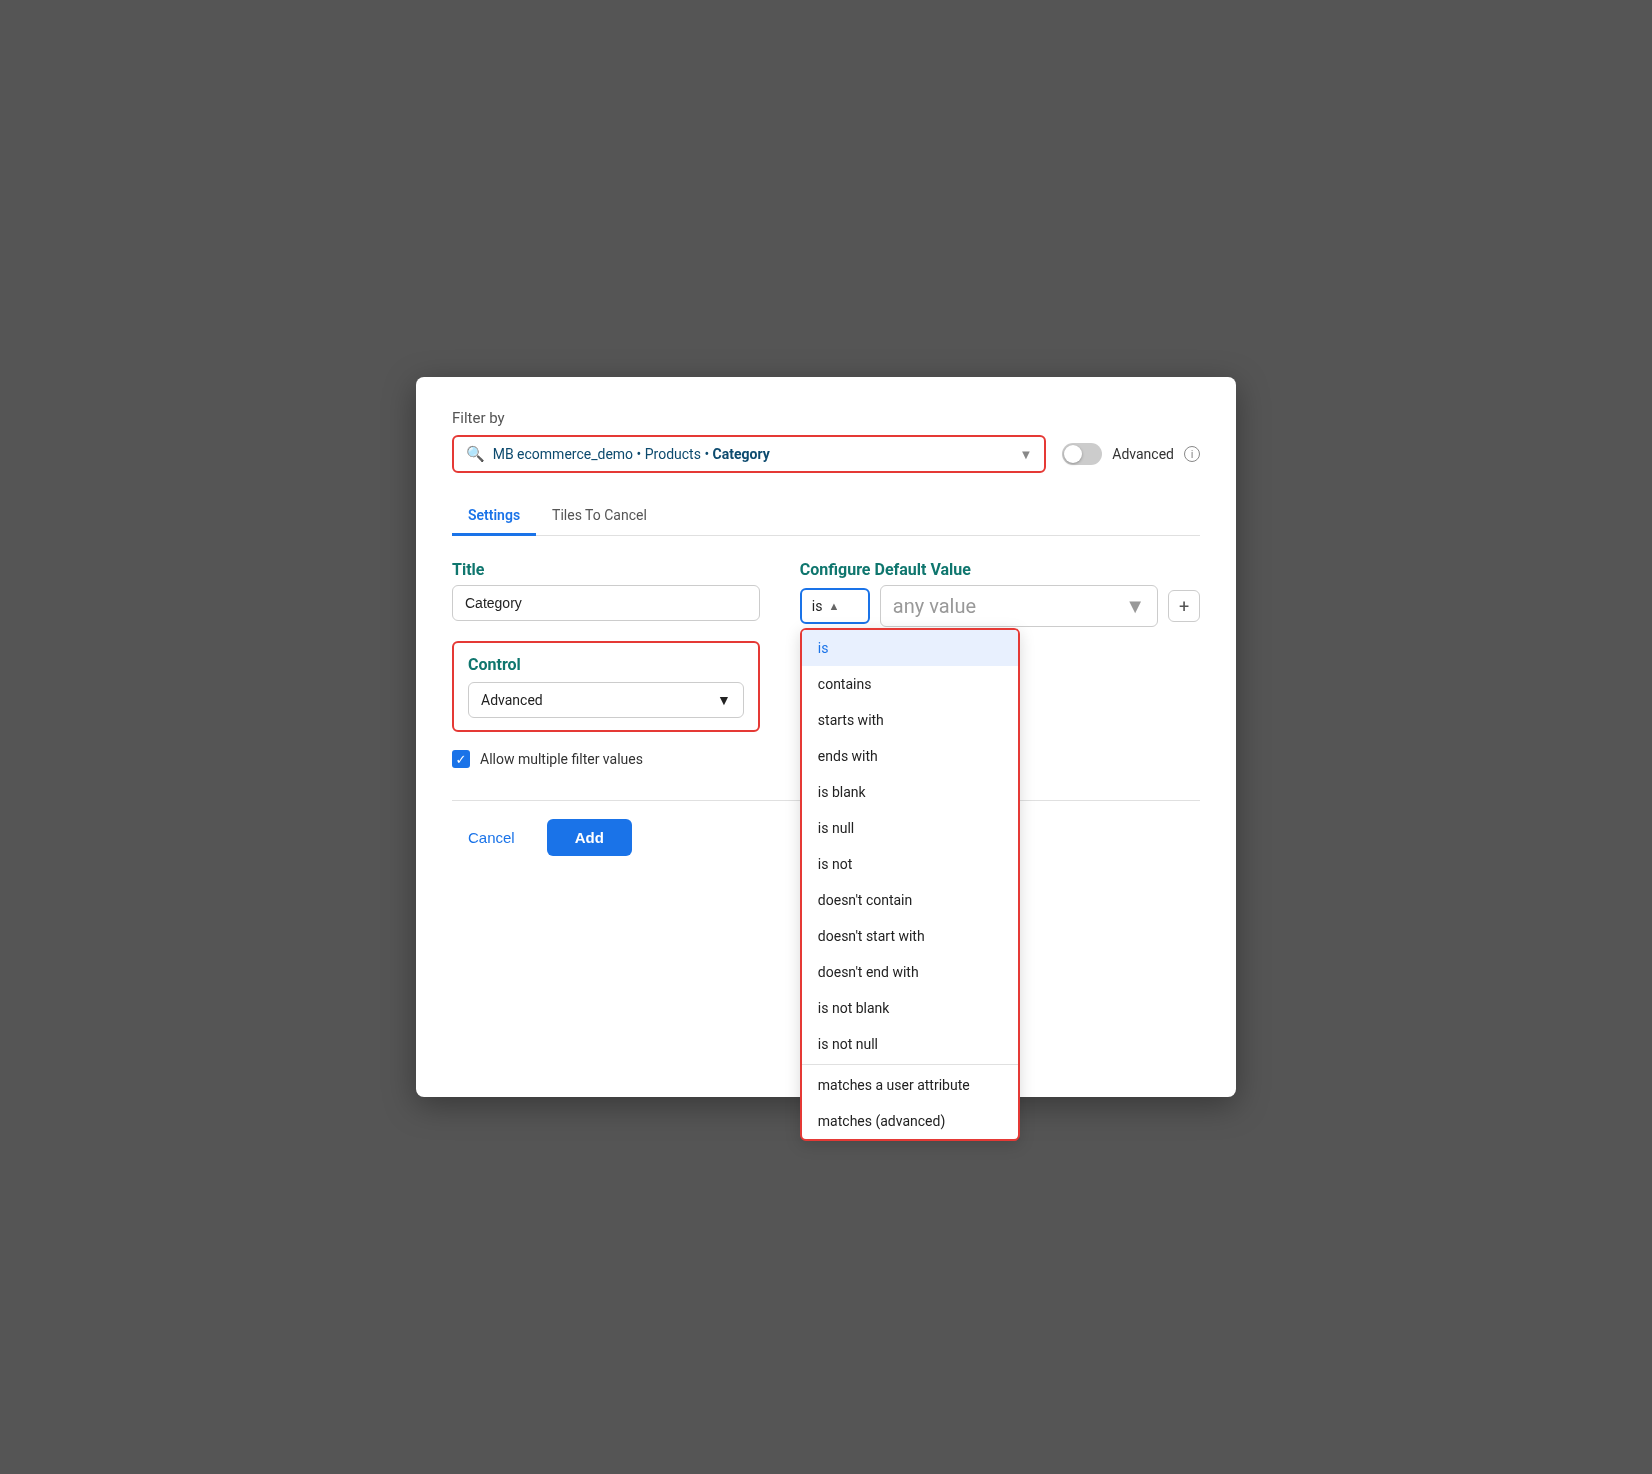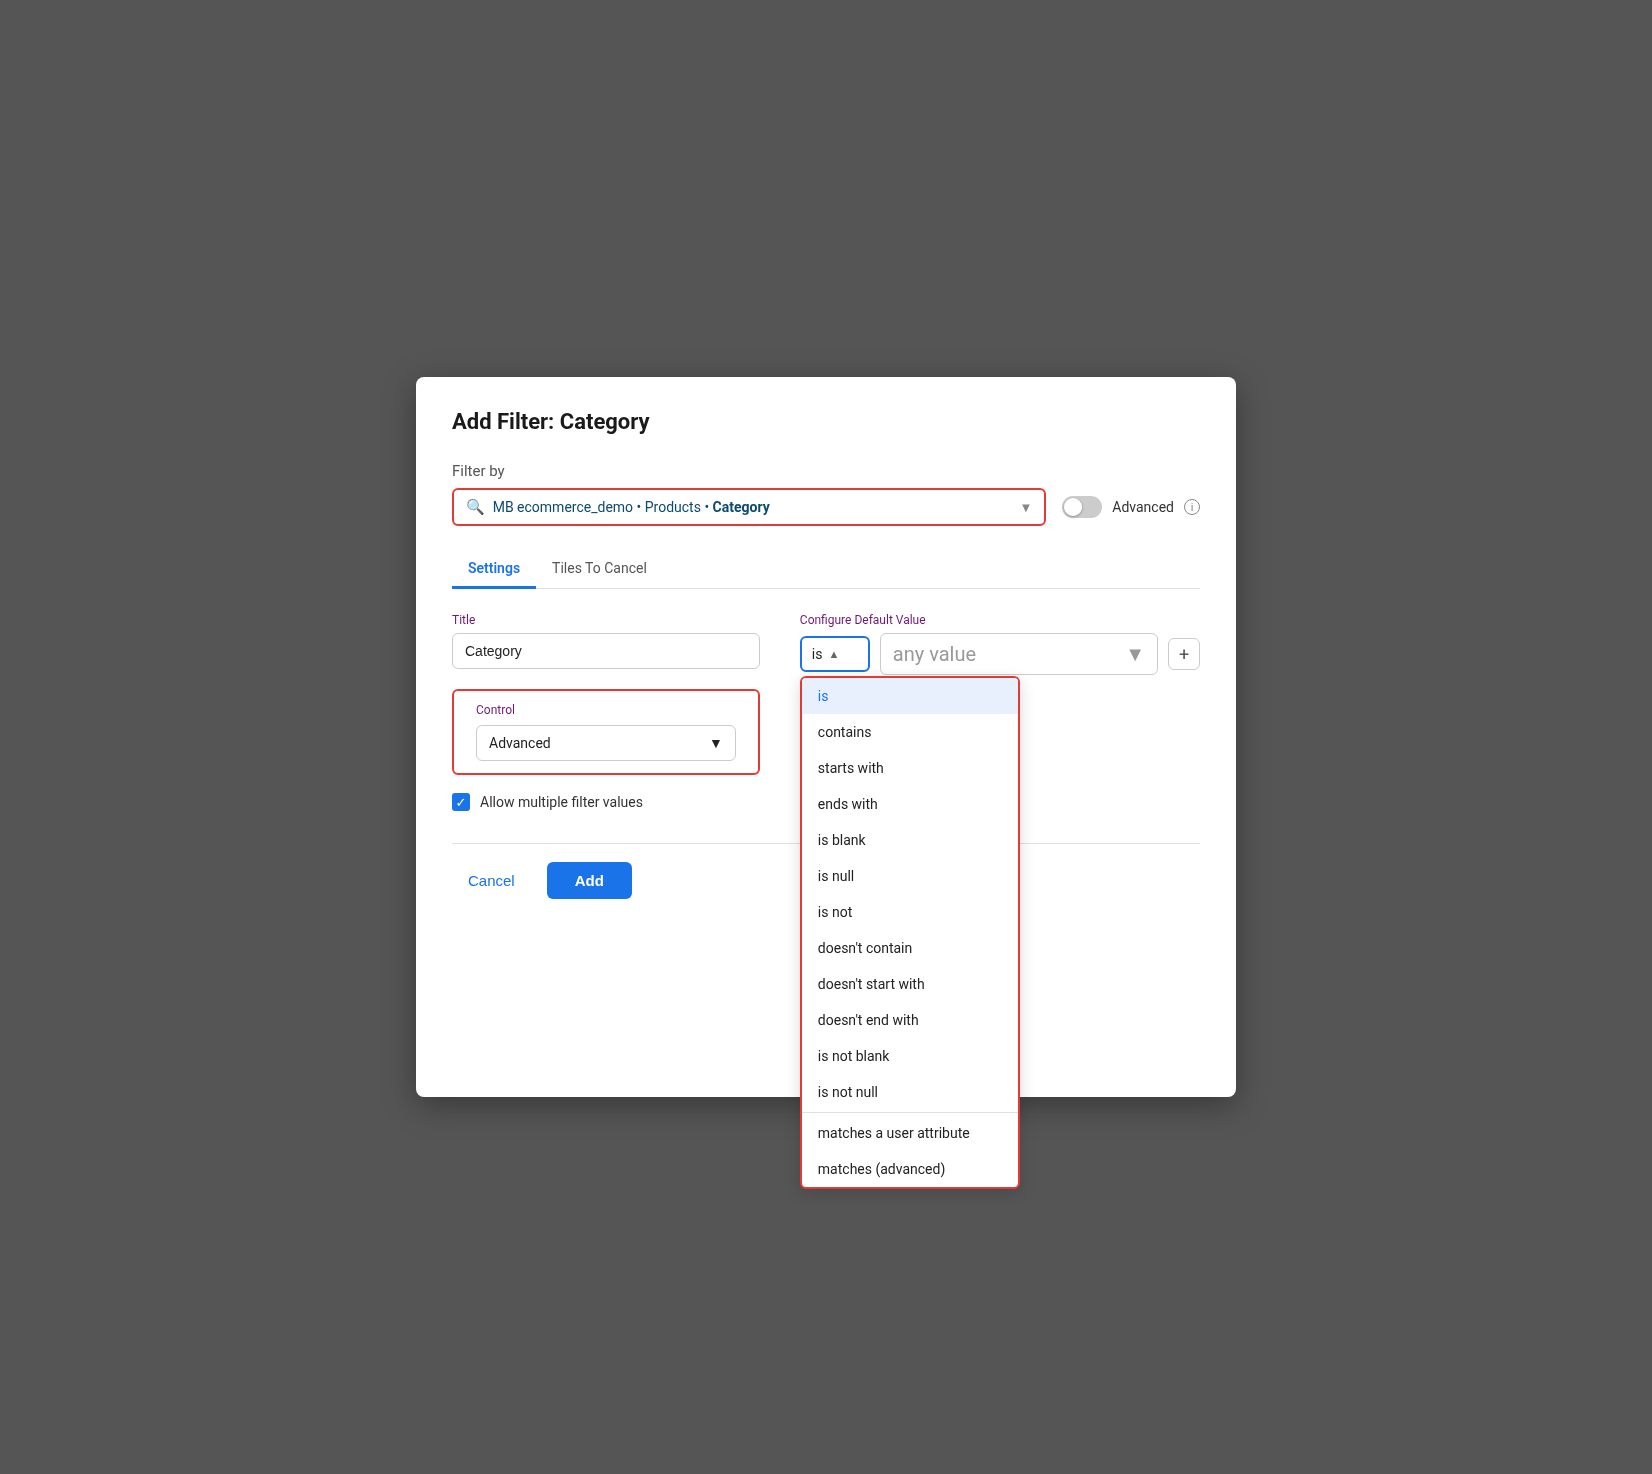--- a/index.html
+++ b/index.html
@@ -127,38 +127,38 @@
       gap: 40px;
       margin-bottom: 20px;
     }
     .form-left {
       flex: 1;
     }
     .form-right {
       flex: 1.3;
     }
     .field-label {
-      font-size: 12px;
-      color: #701a75;
+      font-size: 16px;
+      color: #0f766e;
       margin-bottom: 6px;
-      font-weight: 400;
+      font-weight: 700;
     }
     .text-input {
       width: 100%;
       border: 1px solid #ccc;
       border-radius: 6px;
       padding: 9px 12px;
       font-size: 14px;
       color: #222;
       outline: none;
     }
     .control-box {
       border: 2px solid #e53935;
       border-radius: 6px;
-      padding: 12px 22px;
+      padding: 12px 14px;
       margin-top: 20px;
     }
     .control-box .field-label {
       margin-bottom: 8px;
     }
     .select-input {
       width: 100%;
       display: flex;
       align-items: center;
       border: 1px solid #ccc;
@@ -300,21 +300,20 @@
       cursor: pointer;
       padding: 10px 28px;
       border-radius: 6px;
       font-weight: 600;
     }
   </style>
 </head>
 <body>
 
 <div class="dialog">
-  <div class="dialog-title">Add Filter: Category</div>
 
   <div class="filter-by-label">Filter by</div>
 
   <div class="filter-by-row">
     <div class="filter-field">
       <span class="filter-field-icon">🔍</span>
       <span class="filter-field-text">
         <span>MB ecommerce_demo • Products • </span><strong>Category</strong>
       </span>
       <span class="filter-field-chevron">▼</span>

